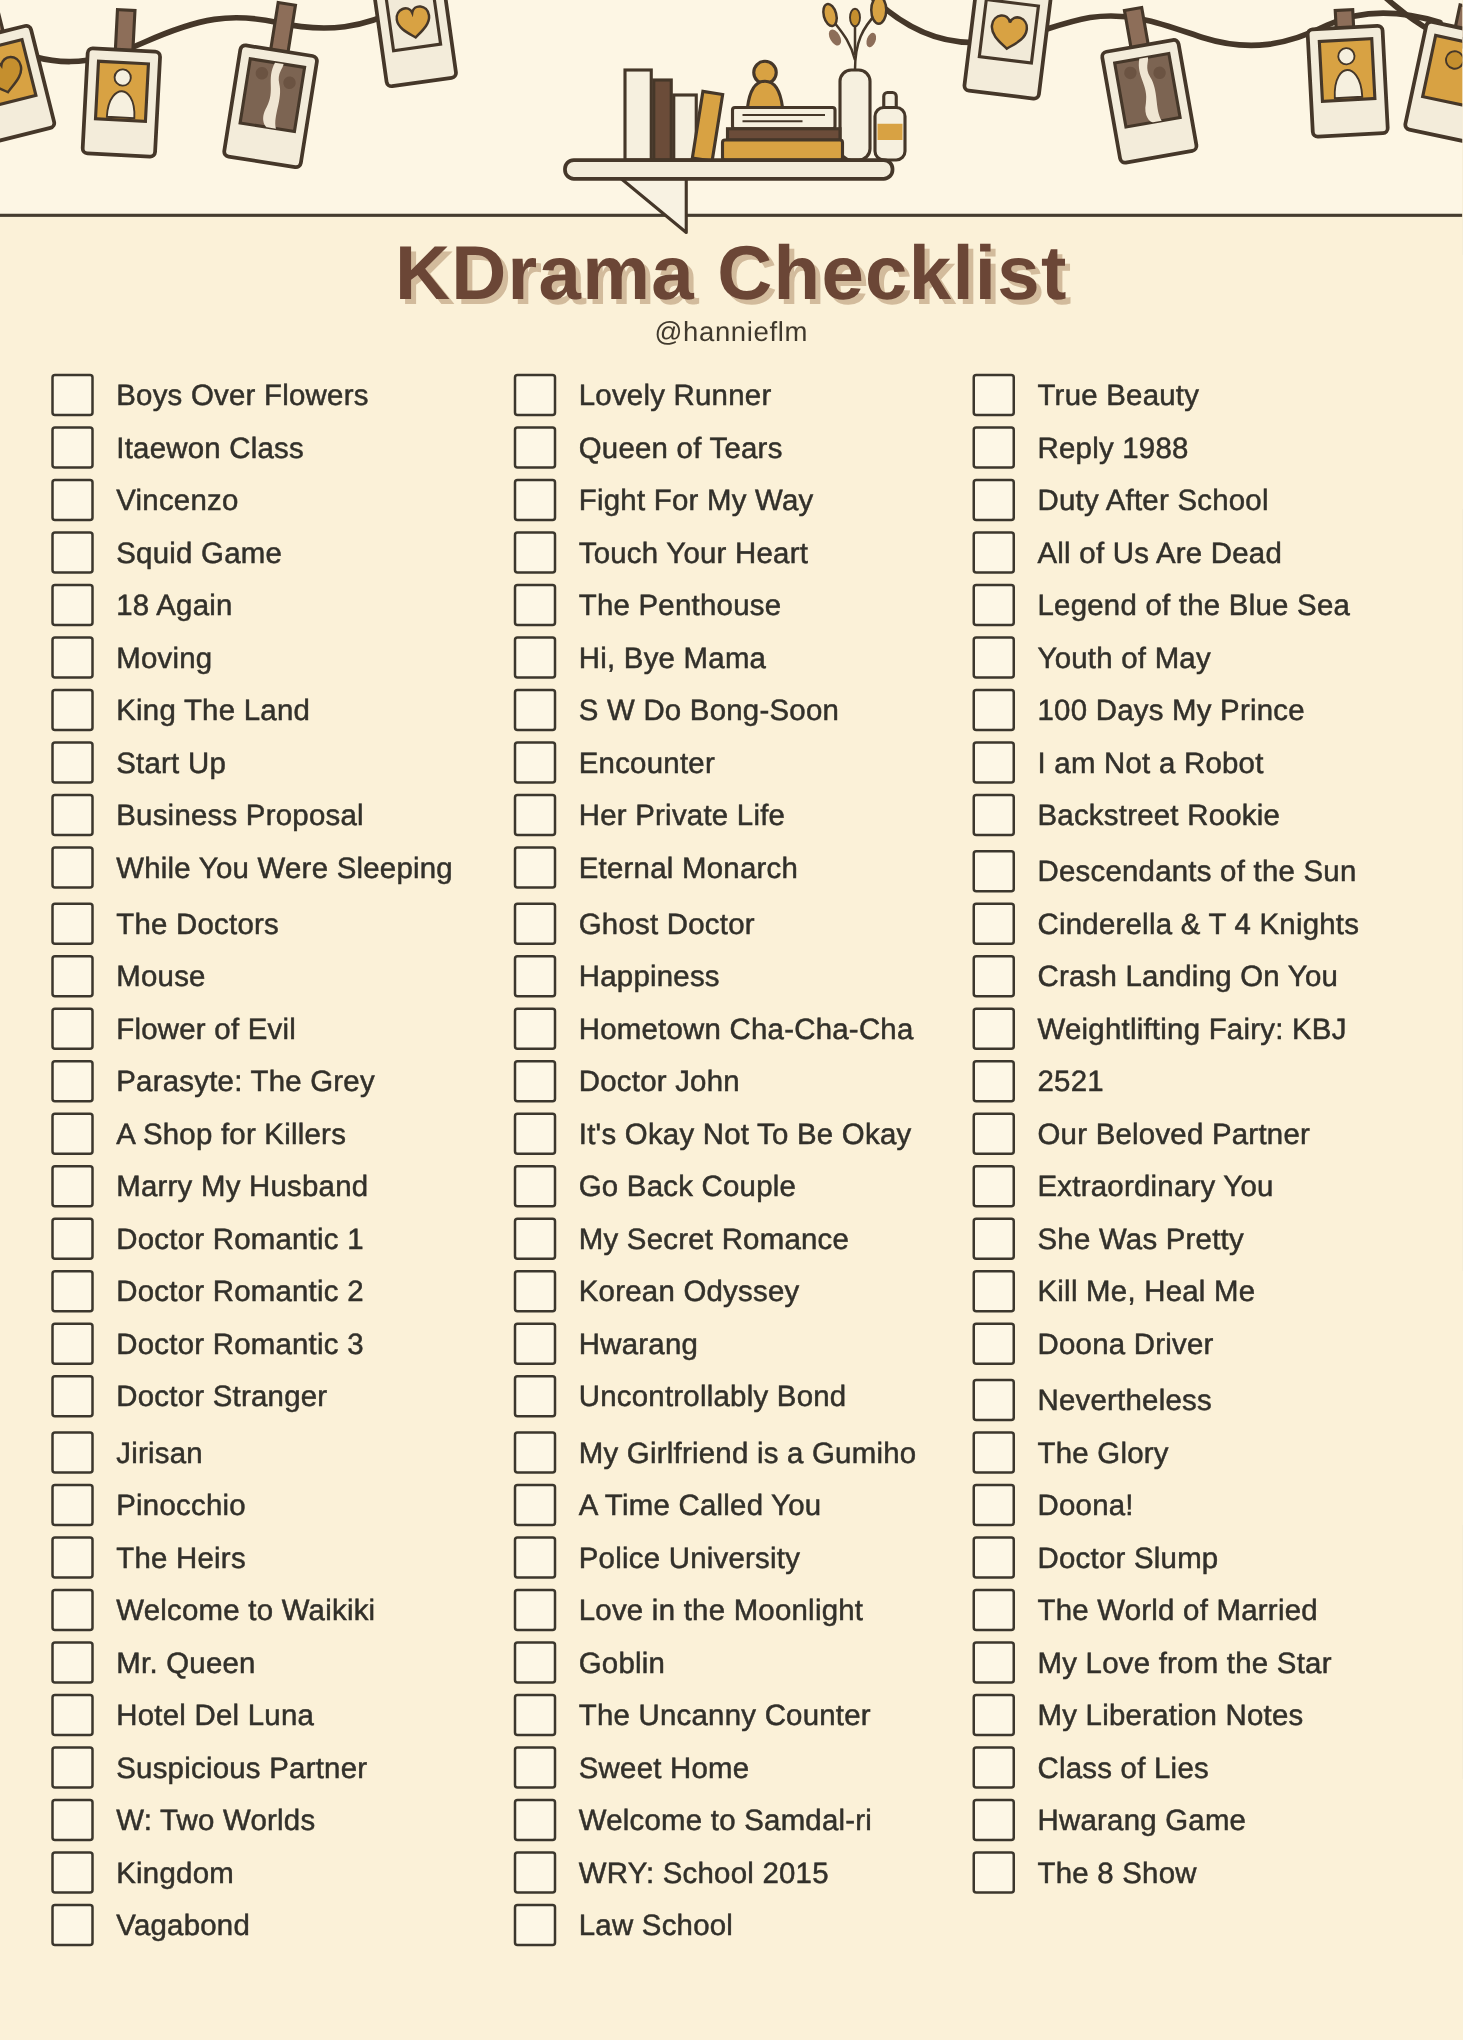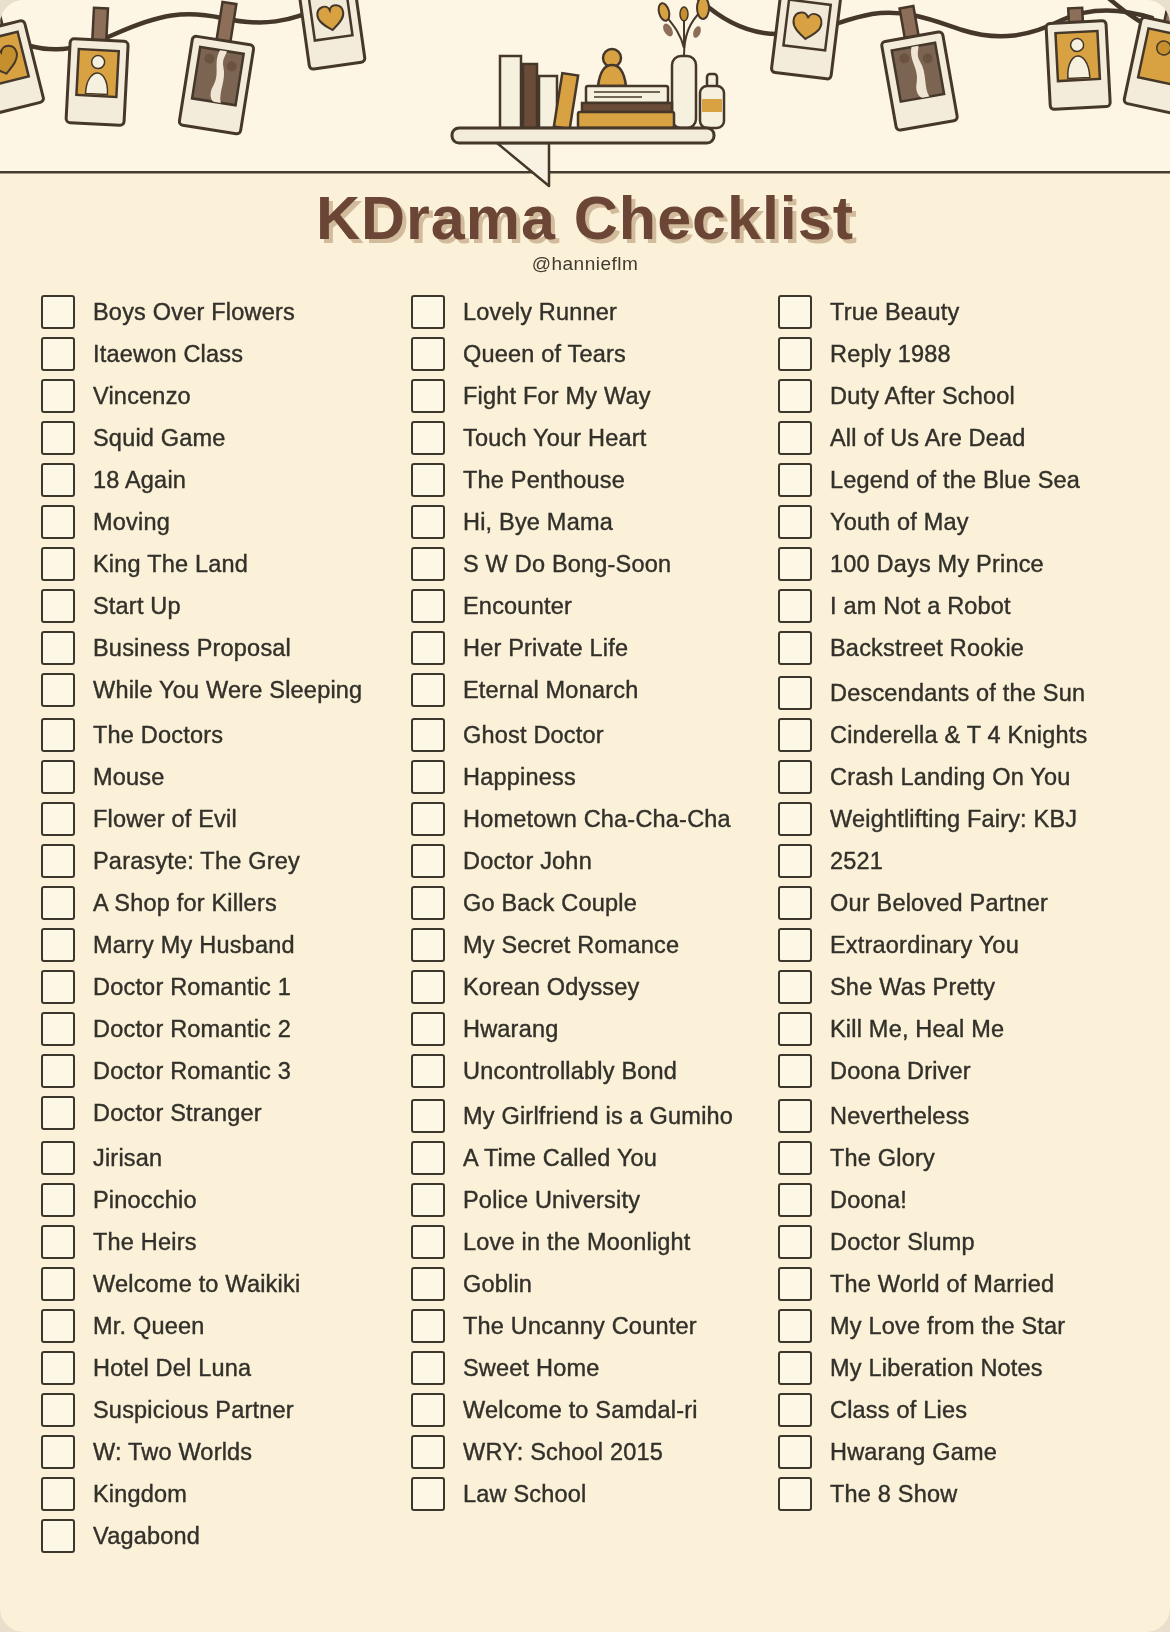--- a/index.html
+++ b/index.html
@@ -6,21 +6,20 @@
   body{
     font-family:"Liberation Sans","DejaVu Sans",sans-serif;
     background:#e8e0cc;
   }
   .page{
     position:relative;
     width:1170px;height:1632px;
     margin:0 auto;
     background:#fbf1d8;
     overflow:hidden;
-    border-radius:24px;
   }
   .header-band{
     position:absolute;top:0;left:0;
     width:1170px;height:172px;
     background:#fdf6e4;
   }
   .header-art{
     position:absolute;top:0;left:0;
     width:1170px;height:190px;
     pointer-events:none;
@@ -34,21 +33,21 @@
     margin:0;
     font-size:61px;
     font-weight:700;
     letter-spacing:1px;
     color:#6b4636;
     text-shadow:4px 4px 0 #d2bb9c;
     line-height:1.05;
   }
   .handle{
     margin-top:3px;
-    font-size:19px;
+    font-size:22px;
     letter-spacing:.5px;
     color:#40392d;
   }
   .checklist{
     position:relative;
     margin-top:16px;
     padding-left:41px;
     display:grid;
     grid-template-columns:370px 367px 1fr;
   }
@@ -387,20 +386,24 @@
           <div class="row">
             <span class="checkbox"></span>
             <span class="label">Hometown Cha-Cha-Cha</span>
           </div>
           <div class="row">
             <span class="checkbox"></span>
             <span class="label">Doctor John</span>
           </div>
           <div class="row">
             <span class="checkbox"></span>
+            <span class="label">It's Okay Not To Be Okay</span>
+          </div>
+          <div class="row">
+            <span class="checkbox"></span>
             <span class="label">Go Back Couple</span>
           </div>
           <div class="row">
             <span class="checkbox"></span>
             <span class="label">My Secret Romance</span>
           </div>
           <div class="row">
             <span class="checkbox"></span>
             <span class="label">Korean Odyssey</span>
           </div>

